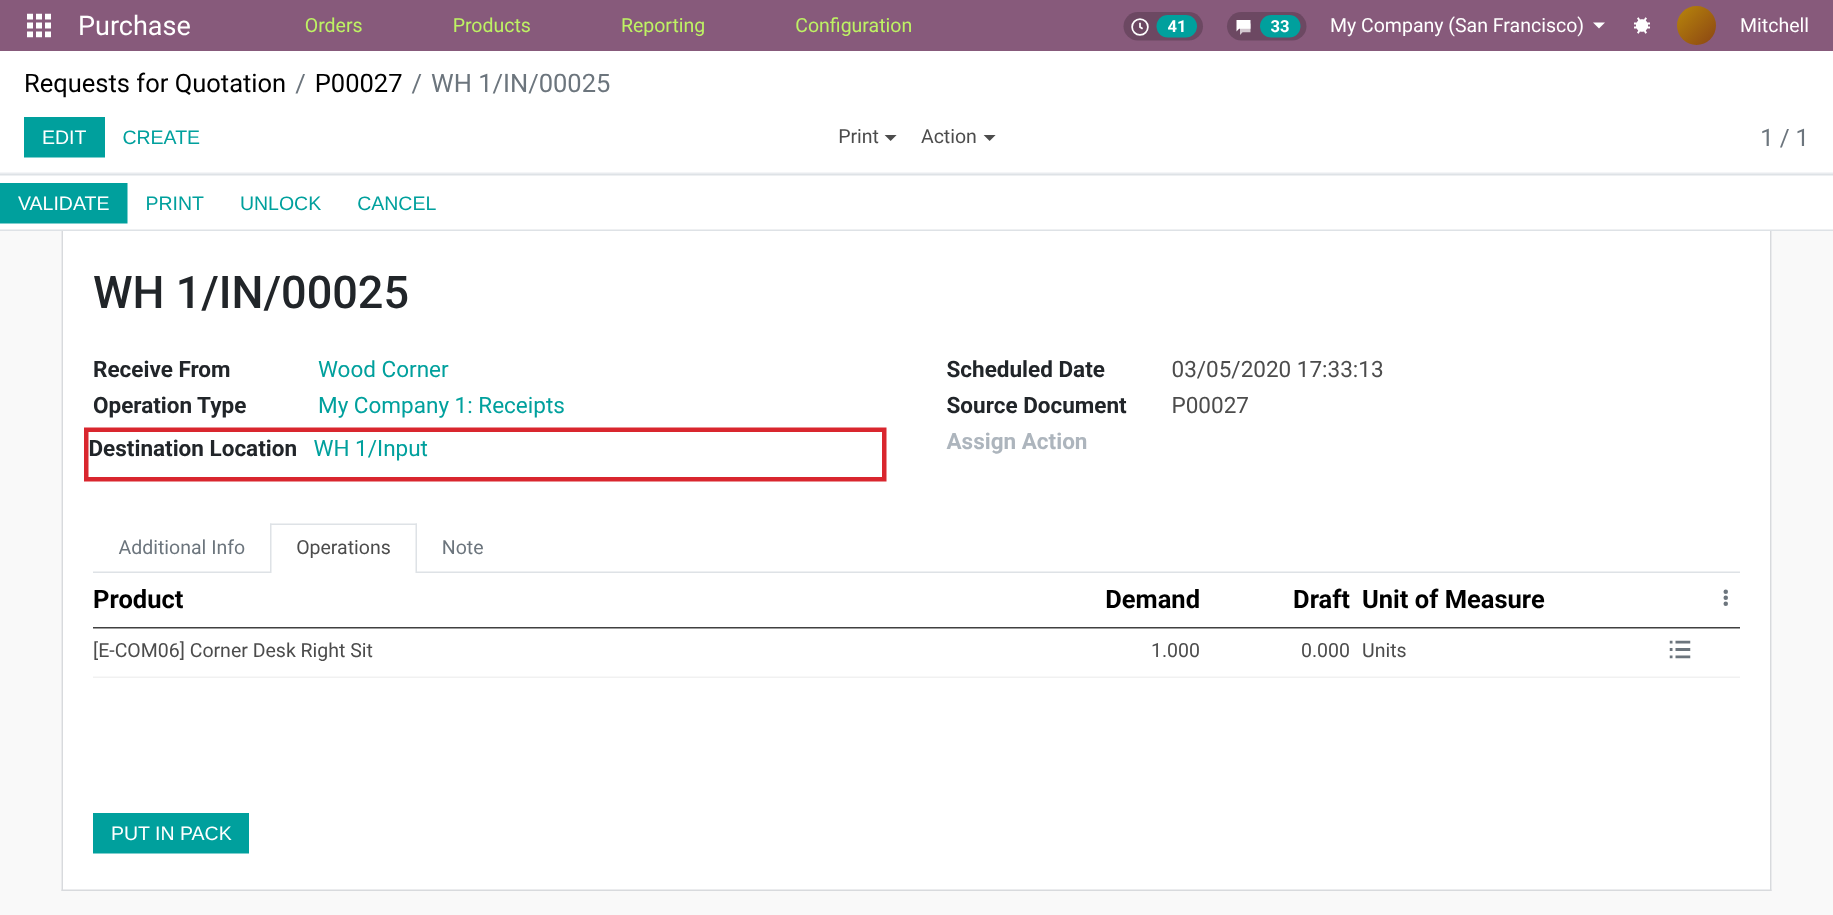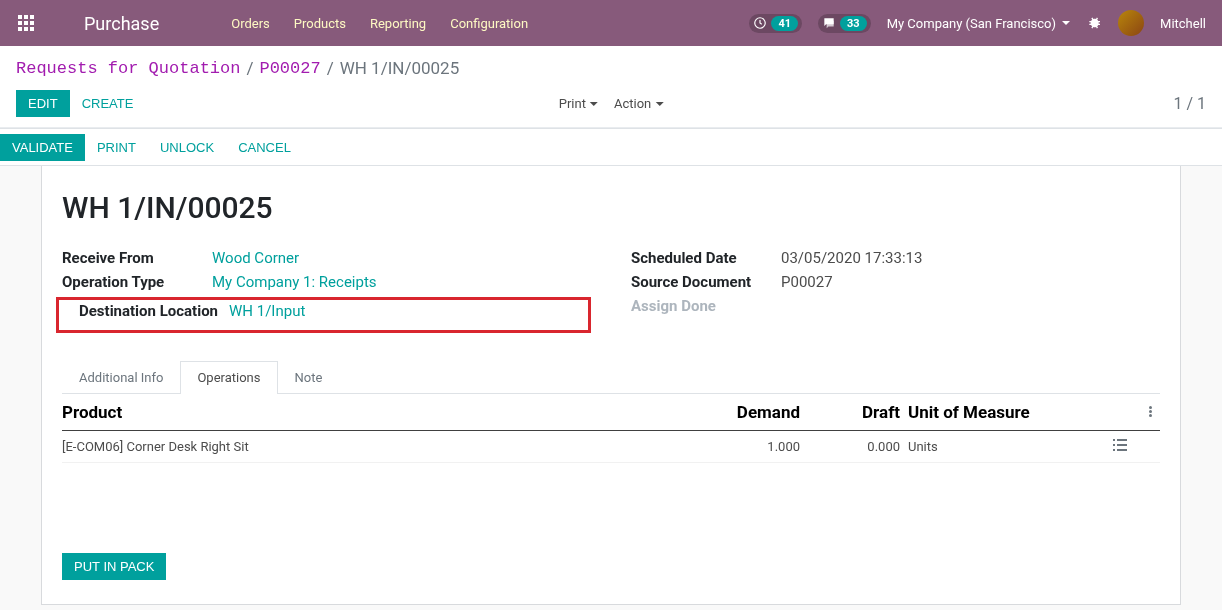--- a/index.html
+++ b/index.html
@@ -1,29 +1,29 @@
 <!DOCTYPE html>
 <html><head>
 <meta charset="utf-8">
 <style>
 * { box-sizing: border-box; margin: 0; padding: 0; }
 body { font-family: -apple-system, BlinkMacSystemFont, "Segoe UI", Roboto, sans-serif; font-size: 13px; color: #4c4c4c; background: #f9f9f9; width: 1222px; }
-.top-nav { background: #875a7b; color: #fff; height: 46px; display: flex; align-items: center; padding: 0 16px; gap: 32px; }
+.top-nav { background: #875a7b; color: #fff; height: 34px; display: flex; align-items: center; padding: 0 16px; }
 .apps-icon { display: inline-flex; align-items: center; justify-content: center; width: 20px; height: 20px; margin-right: 16px; }
 .app-title { font-size: 18px; font-weight: 400; margin-right: 40px; }
 .nav-menu { display: flex; gap: 24px; font-size: 13px; }
-.nav-item { color: #fef9c3; cursor: pointer; }
+.nav-item { color: #bef264; cursor: pointer; margin-left: 36px; }
 .nav-right { margin-left: auto; display: flex; align-items: center; gap: 16px; font-size: 13px; }
-.badge-pill { display: inline-flex; align-items: flex-start; background: rgba(0,0,0,0.2); border-radius: 12px; padding: 2px 4px; }
+.badge-pill { display: inline-flex; align-items: flex-end; background: rgba(0,0,0,0.2); border-radius: 12px; padding: 2px 4px; }
 .badge-num { background: #00a09d; color: #fff; border-radius: 10px; padding: 1px 7px; font-size: 11px; font-weight: 700; margin-left: 4px; }
 .company-sel { display: flex; align-items: center; gap: 6px; }
 .avatar { width: 26px; height: 26px; border-radius: 50%; background: linear-gradient(135deg,#b8860b,#8b4513); display: inline-block; }
 .breadcrumb-bar { background: #fff; border-bottom: 1px solid #e9ecef; padding: 12px 16px 0 16px; }
 .bc-links { font-size: 17px; display: flex; gap: 6px; align-items: center; margin-bottom: 12px; }
-.bc-link { color: #a21caf; cursor: pointer; font-family: Liberation Mono, monospace; }
+.bc-link { color: #000000; cursor: pointer; }
 .bc-sep { color: #6c757d; }
 .bc-current { color: #6c757d; }
 .control-row { display: flex; align-items: center; padding-bottom: 10px; }
 .btn { border: none; padding: 6px 12px; font-size: 13px; cursor: pointer; font-weight: 500; }
 .btn-primary { background: #00a09d; color: #fff; text-transform: uppercase; }
 .btn-secondary { background: transparent; color: #00a09d; text-transform: uppercase; }
 .control-center { position: absolute; left: 50%; transform: translateX(-50%); display: flex; gap: 16px; }
 .dropdown-btn { color: #4c4c4c; cursor: pointer; display: flex; align-items: center; gap: 4px; font-size: 13px; }
 .pager { margin-left: auto; color: #6c757d; font-size: 16px; }
 .status-bar { background: #fff; border-top: 1px solid #dee2e6; border-bottom: 1px solid #dee2e6; display: flex; align-items: stretch; height: 38px; }
@@ -35,21 +35,21 @@
 .stage:last-child::after { display:none; }
 .form-sheet { background: #fff; margin: 0 auto; max-width: 1140px; border: 1px solid #d8dadd; border-top: none; padding: 24px 20px; }
 .sheet-title { font-size: 30px; font-weight: 500; color: #212529; margin-bottom: 24px; }
 .form-cols { display: flex; gap: 40px; margin-bottom: 20px; }
 .form-col { flex: 1; }
 .field-row { display: flex; margin-bottom: 6px; font-size: 15px; }
 .field-label { width: 150px; font-weight: 700; color: #212529; }
 .field-value { flex: 1; color: #4c4c4c; }
 .field-link { color: #00a09d; cursor: pointer; }
 .field-muted { color: #adb5bd; font-weight: 700; }
-.highlight-box { border: 3px solid #d9262e; padding: 2px 4px 10px 20px; margin-left: -6px; }
+.highlight-box { border: 3px solid #d9262e; padding: 2px 4px 10px 0; margin-left: -6px; }
 .tabs { display: flex; border-bottom: 1px solid #dee2e6; margin-top: 28px; }
 .tab { padding: 8px 16px; cursor: pointer; color: #6c757d; font-size: 13px; border: 1px solid transparent; border-bottom: none; }
 .tab.active { color: #4c4c4c; border-color: #dee2e6; background: #fff; margin-bottom: -1px; }
 .grid-header { display: flex; padding: 8px 0; border-bottom: 1px solid #404040; font-size: 17px; font-weight: 700; color: #000000; }
 .grid-row { display: flex; padding: 8px 0; font-size: 13px; border-bottom: 1px solid #f1f1f1; }
 .col-product { flex: 1; }
 .col-demand { width: 120px; text-align: right; padding-right: 20px; }
 .col-done { width: 80px; text-align: right; }
 .col-uom { width: 200px; padding-left: 8px; }
 .col-icon { width: 40px; text-align: center; }
@@ -172,21 +172,21 @@
     <div class="form-col">
       <div class="field-row">
         <span class="field-label">Scheduled Date</span>
         <span class="field-value">03/05/2020 17:33:13</span>
       </div>
       <div class="field-row">
         <span class="field-label">Source Document</span>
         <span class="field-value">P00027</span>
       </div>
       <div class="field-row">
-        <span class="field-muted">Assign Done</span>
+        <span class="field-muted">Assign Action</span>
       </div>
     </div>
   </div>
 
   <div class="tabs">
     <span class="tab">Additional Info</span>
     <span class="tab active">Operations</span>
     <span class="tab">Note</span>
   </div>
 

